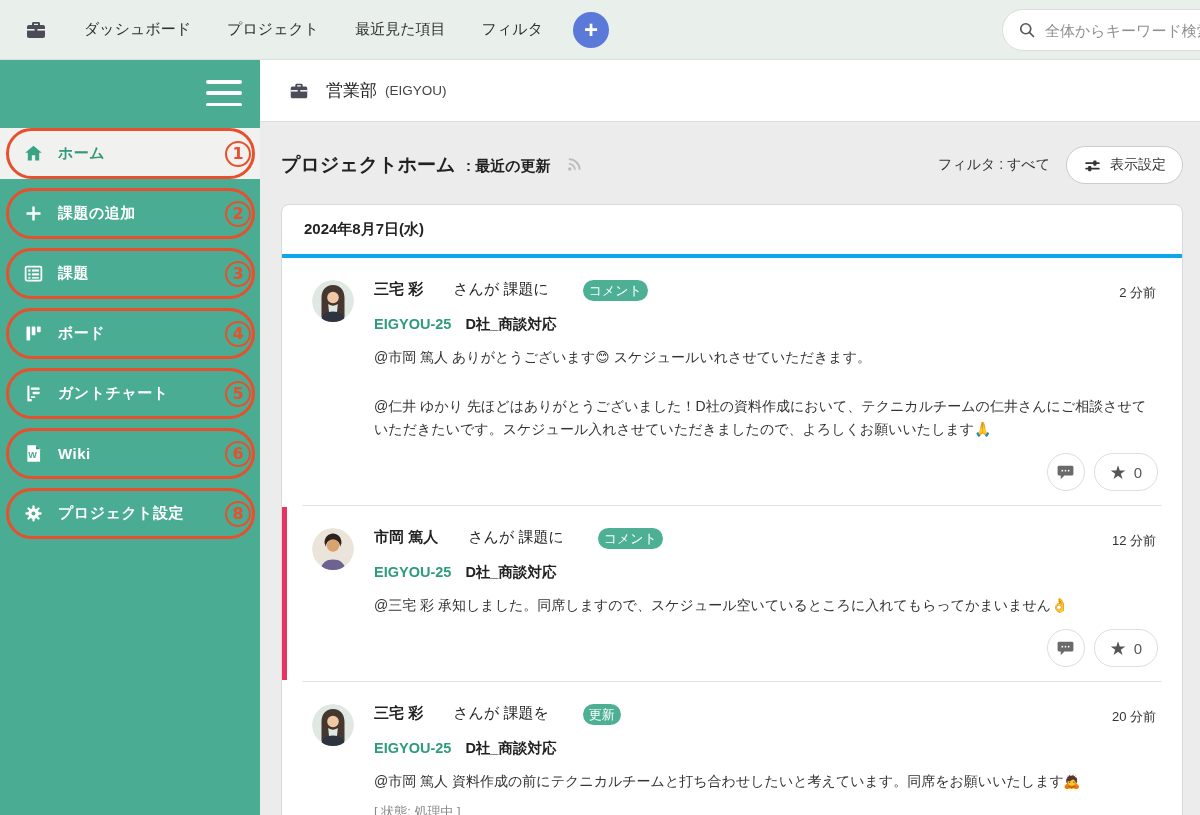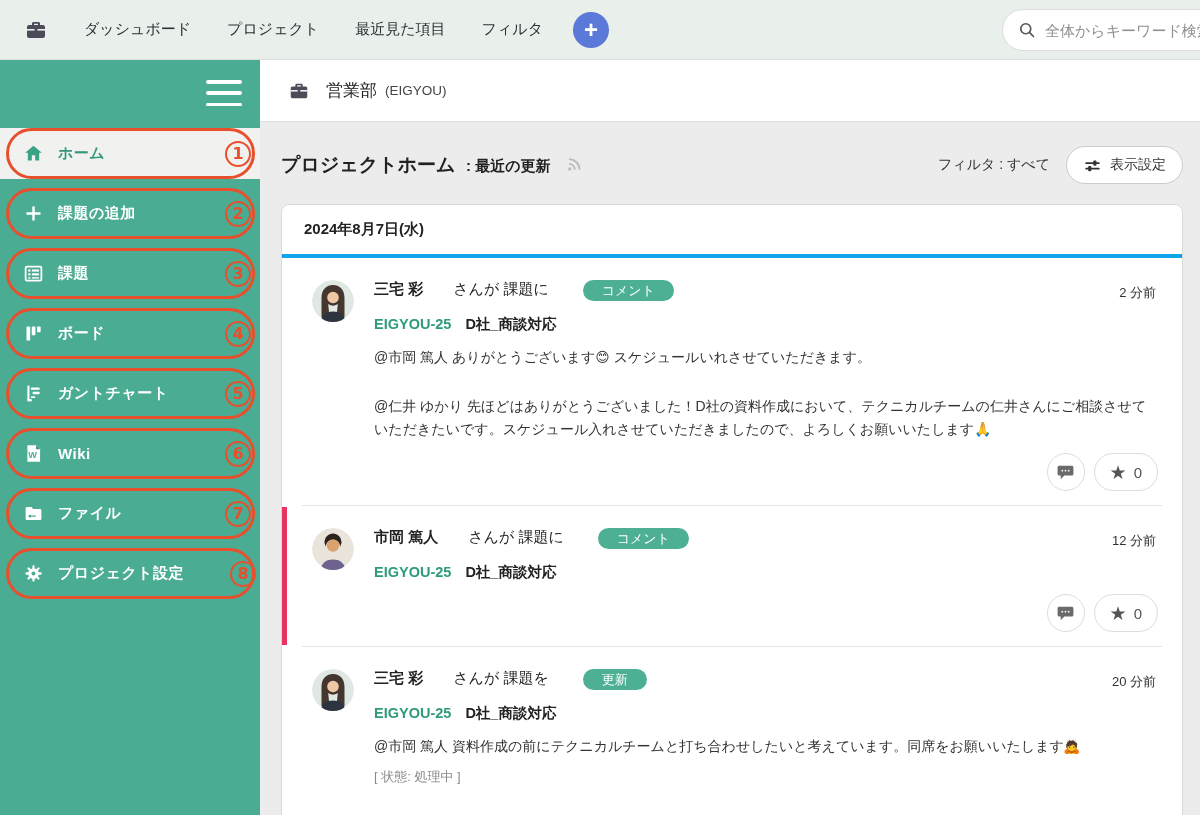--- a/index.html
+++ b/index.html
@@ -69,21 +69,21 @@
   .date-header { padding:15px 22px; font-size:15px; font-weight:bold; color:#222;
     border-bottom:4px solid #0ea5e9; }
   .feed-item { position:relative; padding:22px 24px 14px 92px; }
   .feed-divider { border-top:1px solid #e4e4e4; margin:0 20px; }
   .avatar { position:absolute; left:30px; top:22px; width:42px; height:42px;
     border-radius:50%; overflow:hidden; }
   .fi-title { font-size:15px; color:#222; display:flex; align-items:flex-start;gap:24px; }
   .fi-user { font-weight:bold; }
   .fi-action { margin-left:6px; }
   .fi-badge { margin-left:10px; background:#4db094; color:#fff; font-size:13px;
-    padding:4px 19px; border-radius:15px; line-height:1; }
+    padding:4px 6px; border-radius:15px; line-height:1; }
   .fi-time { position:absolute; top:26px; right:26px; font-size:13px; color:#333; }
   .fi-issue { margin-top:14px; font-size:14.5px; }
   .issue-key { color:#2e9c7c; font-weight:bold; margin-right:10px; cursor:pointer; }
   .issue-title { color:#222; font-weight:bold; }
   .fi-p { margin-top:12px; font-size:14px; color:#333; line-height:1.65; }
   .fi-p + .fi-p { margin-top:26px; }
   .fi-status { margin-top:10px; font-size:13px; color:#8a8a8a; }
   .fi-actions { margin-top:12px; display:flex; justify-content:flex-end; align-items:center; gap:9px; }
   .cmt-btn { width:38px; height:38px; border-radius:50%; background:#fff;
     border:1.5px solid #ddd; display:flex; align-items:center; justify-content:center; cursor:pointer; }
@@ -201,32 +201,20 @@
             <path d="M5 2.5h10l4.5 4.5v14.5H5z" fill="currentColor"></path>
             <path d="M15 2.5l4.5 4.5H15z" fill="#3a8e77"></path>
             <text x="11" y="17" font-size="10.5" font-weight="bold" fill="#4aac92" text-anchor="middle" font-family="Liberation Sans, sans-serif">W</text>
           </svg>
       </span>
       <span class="mi-label">Wiki</span>
       <span class="annot"></span>
       <span class="annot-num">6</span>
     </div>
 
-    <div class="menu-item">
-      <span class="mi-icon">
-        <svg viewBox="0 0 24 24" width="21" height="21" fill="currentColor">
-            <path d="M3 6c0-.8.7-1.5 1.5-1.5h5.2l2 2.4h7.8c.8 0 1.5.7 1.5 1.5V18c0 .8-.7 1.5-1.5 1.5h-15C3.7 19.5 3 18.8 3 18z"></path>
-            <circle cx="8" cy="15" r="1.6" fill="#4aac92"></circle>
-            <path d="M9.6 15h5" stroke="#4aac92" stroke-width="1.4"></path>
-          </svg>
-      </span>
-      <span class="mi-label">ファイル</span>
-      <span class="annot"></span>
-      <span class="annot-num">7</span>
-    </div>
 
     <div class="menu-item">
       <span class="mi-icon">
         <svg viewBox="0 0 24 24" width="21" height="21" fill="currentColor">
             <g>
               <rect x="10.7" y="2.6" width="2.6" height="18.8" rx="1.3"></rect>
               <rect x="10.7" y="2.6" width="2.6" height="18.8" rx="1.3" transform="rotate(45 12 12)"></rect>
               <rect x="10.7" y="2.6" width="2.6" height="18.8" rx="1.3" transform="rotate(90 12 12)"></rect>
               <rect x="10.7" y="2.6" width="2.6" height="18.8" rx="1.3" transform="rotate(135 12 12)"></rect>
               <circle cx="12" cy="12" r="6"></circle>
@@ -346,20 +334,21 @@
         <div class="fi-title">
           <span class="fi-user">市岡 篤人</span>
           <span class="fi-action">さんが 課題に</span>
           <span class="fi-badge">コメント</span>
         </div>
         <span class="fi-time">12 分前</span>
         <div class="fi-issue">
           <span class="issue-key">EIGYOU-25</span>
           <span class="issue-title">D社_商談対応</span>
         </div>
+        <div class="fi-p">@三宅 彩 承知しました。同席しますので、スケジュール空いているところに入れてもらってかまいません👌</div>
         <div class="fi-actions">
           <span class="cmt-btn">
             <span style="display:flex;">
               <svg viewBox="0 0 24 24" width="19" height="19">
                   <path d="M4 3.5h16c1.1 0 2 .9 2 2v8.4c0 1.1-.9 2-2 2h-9.4L6 20.5v-4.6H4c-1.1 0-2-.9-2-2V5.5c0-1.1.9-2 2-2z" fill="#6a6a6a"></path>
                   <circle cx="8" cy="9.7" r="1.1" fill="#fff"></circle>
                   <circle cx="12" cy="9.7" r="1.1" fill="#fff"></circle>
                   <circle cx="16" cy="9.7" r="1.1" fill="#fff"></circle>
                 </svg>
             </span>

